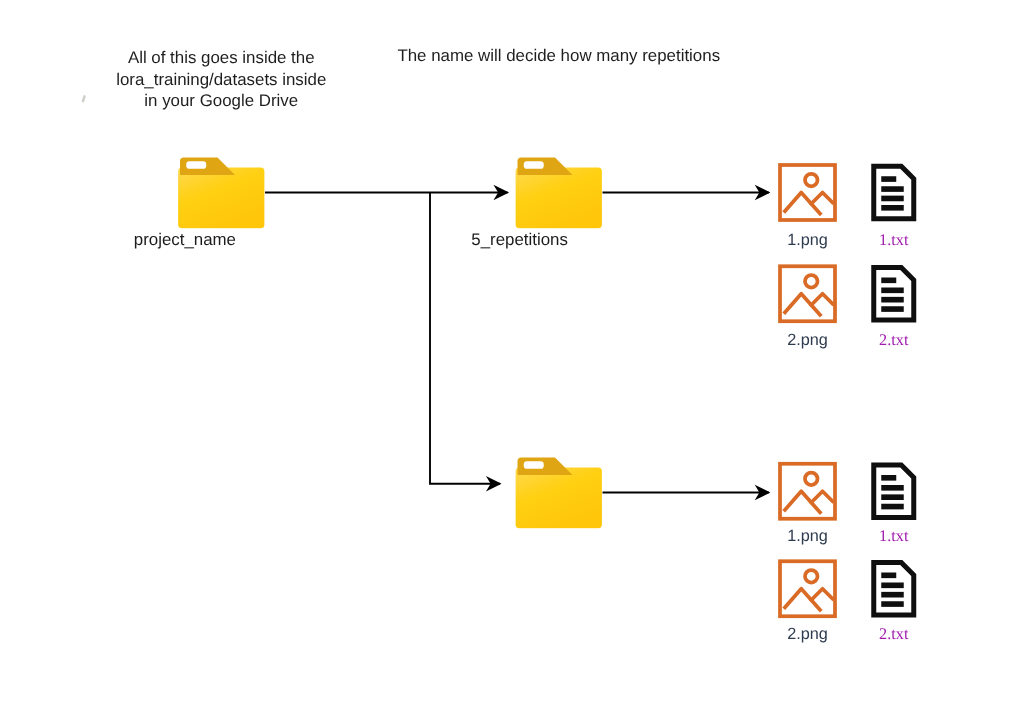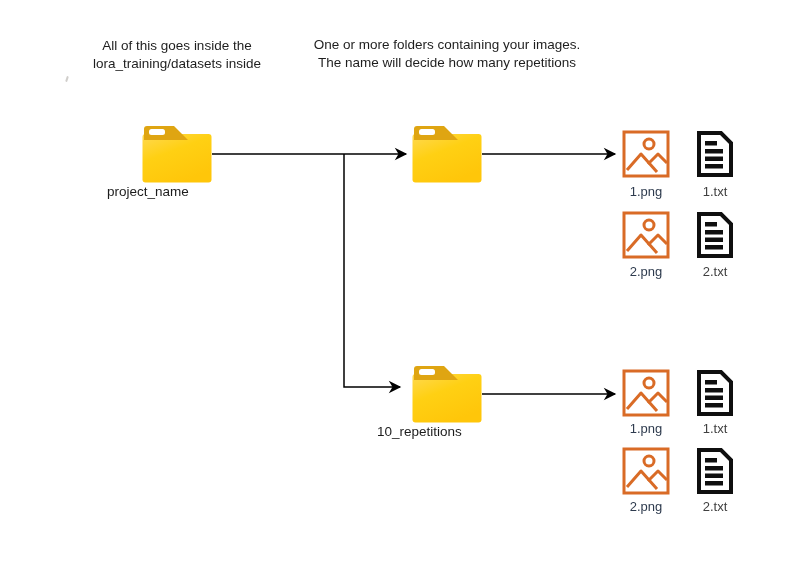--- a/index.html
+++ b/index.html
@@ -37,21 +37,21 @@
     color:#1c1c1c;
     white-space:nowrap;
   }
   .file-label{
     position:absolute;
     text-align:center;
     font-size:13px;
     white-space:nowrap;
   }
   .file-label.png{color:var(--png-label);}
-  .file-label.txt{color:#404040;}
+  .file-label.txt{color:#a21caf;font-family:Liberation Serif, serif;}
   .stray{
     position:absolute;
     left:66px;top:76px;
     width:2px;height:6px;
     background:#a9a5a0;
     transform:rotate(18deg);
     opacity:.55;
     border-radius:1px;
   }
   svg.overlay{
@@ -70,24 +70,24 @@
         <stop offset="0" style="stop-color:var(--folder-body-top)"></stop>
         <stop offset="0.45" style="stop-color:#FFD013"></stop>
         <stop offset="1" style="stop-color:var(--folder-body)"></stop>
       </linearGradient>
     </defs>
   </svg>
 
   <div class="note" style="left:52px;top:37px;width:250px;">
     <span>All of this goes inside the</span>
     <span>lora_training/datasets inside</span>
+    <span>in your Google Drive</span>
   </div>
 
   <div class="note" style="left:297px;top:36px;width:300px;">
-    <span>One or more folders containing your images.</span>
     <span>The name will decide how many repetitions</span>
   </div>
 
   <div class="stray"></div>
 
   <svg class="overlay" width="812" height="564" viewBox="0 0 812 564">
     <defs>
       <marker id="arrow" viewBox="0 0 12 12" refX="10" refY="6" markerWidth="10" markerHeight="10" orient="auto-start-reverse">
         <path d="M1,1 L11,6 L1,11 L4,6 Z" fill="var(--connector)"></path>
       </marker>
@@ -109,29 +109,29 @@
   </div>
   <div class="node-label" style="left:107px;top:184px;width:140px;">project_name</div>
 
   <div class="node" style="left:412px;top:125px;">
     <svg width="70" height="58" viewBox="0 0 70 58">
       <rect x="0.5" y="9" width="69" height="48.5" rx="3" fill="url(#gradFolder)"></rect>
       <path d="M2,15 L2,4 Q2,1 5,1 L32,1 L46,15 Z" fill="var(--folder-tab)"></path>
       <rect x="7" y="4" width="16" height="6" rx="2.5" fill="#ffffff"></rect>
     </svg>
   </div>
+  <div class="node-label" style="left:377px;top:184px;width:140px;">5_repetitions</div>
 
   <div class="node" style="left:412px;top:365px;">
     <svg width="70" height="58" viewBox="0 0 70 58">
       <rect x="0.5" y="9" width="69" height="48.5" rx="3" fill="url(#gradFolder)"></rect>
       <path d="M2,15 L2,4 Q2,1 5,1 L32,1 L46,15 Z" fill="var(--folder-tab)"></path>
       <rect x="7" y="4" width="16" height="6" rx="2.5" fill="#ffffff"></rect>
     </svg>
   </div>
-  <div class="node-label" style="left:377px;top:424px;width:140px;">10_repetitions</div>
 
   <div class="node" style="left:622px;top:130px;">
     <svg width="48" height="48" viewBox="0 0 48 48">
       <g stroke="var(--image-icon)" stroke-width="3" fill="none">
         <rect x="2" y="2" width="44" height="44"></rect>
         <circle cx="27" cy="14" r="5"></circle>
         <path d="M5,40 L19,24 L35,42" stroke-linejoin="round"></path>
         <path d="M26,34 L36,24 L45,33" stroke-linejoin="round"></path>
       </g>
     </svg>

